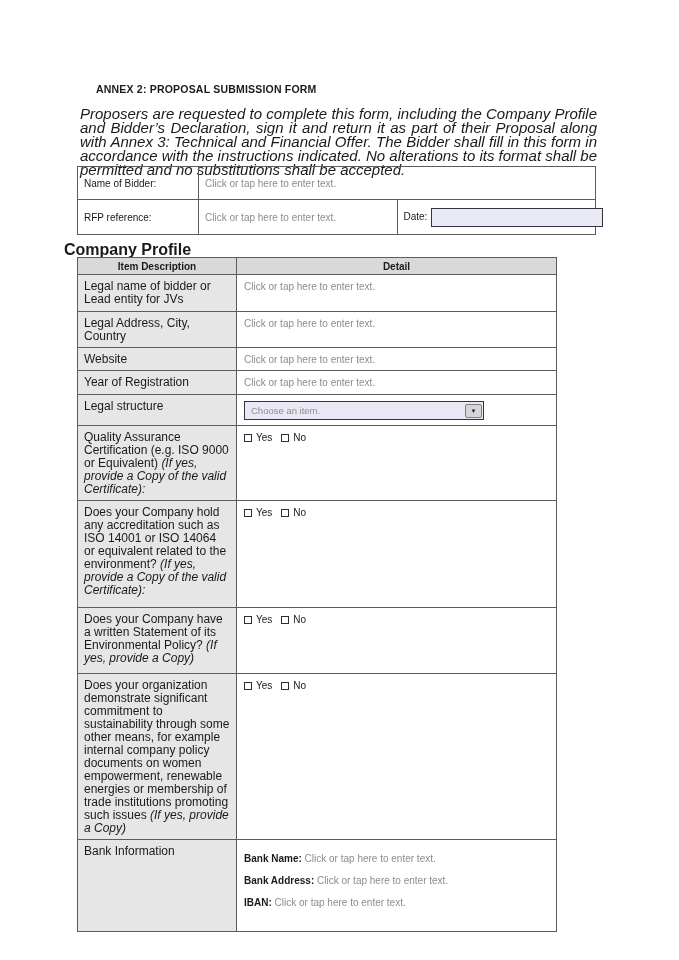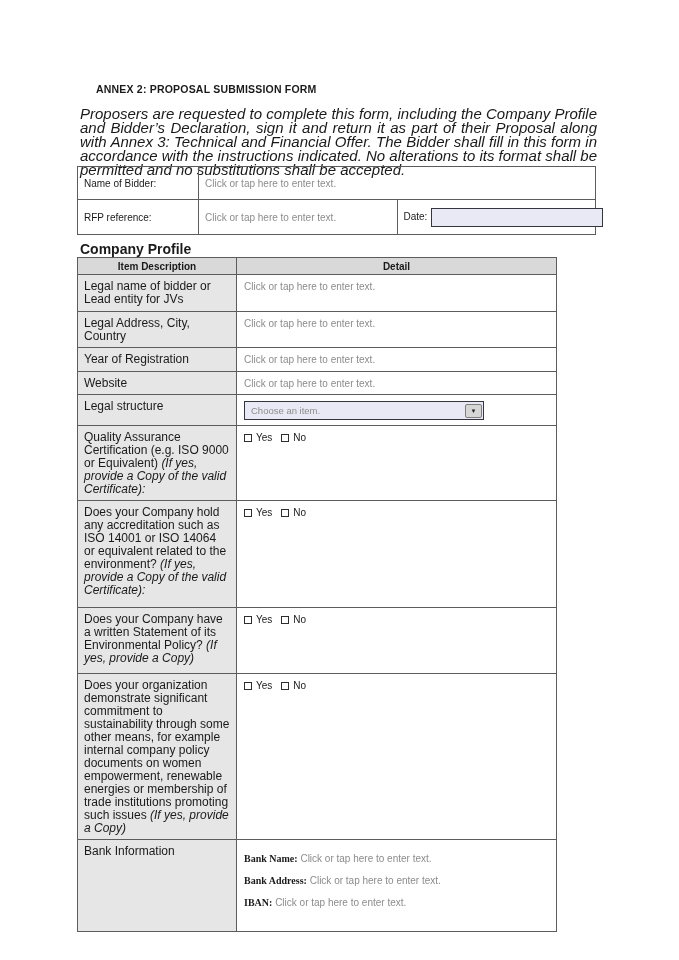--- a/index.html
+++ b/index.html
@@ -27,21 +27,21 @@
   .bidder-table .ph-cell { vertical-align:middle; }
   .ph { color:var(--placeholder,#8c8c8c); }
   .date-cell { width:224px; vertical-align:middle; white-space:nowrap; padding:4px 4px; }
   .date-box {
     display:inline-block; width:170px; height:17px; vertical-align:middle;
     margin-left:4px; background:var(--field-fill,#e8e9f5);
     border:1.5px solid var(--field-border,#35353f);
   }
 
   
-  .cp-heading { position:absolute; left:80px; top:241px; font-size:14px; font-weight:bold;text-align:center; }
+  .cp-heading { position:absolute; left:64px; top:241px; font-size:16px; font-weight:bold;text-align:center; }
   .cp-table { position:absolute; left:77px; top:257px; width:480px; }
   .cp-table th {
     background:var(--header-fill,#d9d9d9); font-size:10px; font-weight:bold;
     text-align:center; padding:2px 4px; height:12px; vertical-align:middle;
   }
   .cp-table .c1 { width:150px; }
   .cp-table td.item {
     background:var(--label-fill,#e7e6e6); font-size:12px; line-height:13px;
     padding:5px 6px 4px 6px;
     margin-top:9px;
@@ -63,21 +63,21 @@
   }
   .dropdown .dd-text { flex:1; font-size:9.5px; color:var(--placeholder,#8c8c8c); padding-left:6px; }
   .dd-btn {
     width:17px; height:14px; margin-right:1px; box-sizing:border-box;
     background:#d6d6d6; border:1px solid #7f7f7f; border-radius:2px;
     display:flex; align-items:center; justify-content:center;
   }
   .dd-btn .arrow { font-size:6px; color:#222; line-height:1; }
 
   .bank-line { line-height:22px; white-space:nowrap; }
-  .bank-line b { font-weight:bold; color:var(--text,#1a1a1a);font-family:Liberation Serif, serif; }
+  .bank-line b { font-weight:bold; color:var(--text,#1a1a1a); }
 </style>
 </head>
 <body>
 
 <div class="page">
 
   <div class="doc-title">ANNEX 2: PROPOSAL SUBMISSION FORM</div>
 
   <div class="intro">Proposers are requested to complete this form, including the Company Profile and Bidder’s Declaration, sign it and return it as part of their Proposal along with Annex 3: Technical and Financial Offer. The Bidder shall fill in this form in accordance with the instructions indicated. No alterations to its format shall be permitted and no substitutions shall be accepted.</div>
 
@@ -117,29 +117,29 @@
       </td>
     </tr>
 
     <tr style="height:24px;">
       <td class="item">Legal Address, City, Country</td>
       <td class="detail">
         <span class="ph">Click or tap here to enter text.</span>
       </td>
     </tr>
 
+    <tr style="height:23px;">
+      <td class="item">Website</td>
+      <td class="detail">
+        <span class="ph">Click or tap here to enter text.</span>
+      </td>
+    </tr>
+
     <tr style="height:24px;">
       <td class="item">Year of Registration</td>
-      <td class="detail">
-        <span class="ph">Click or tap here to enter text.</span>
-      </td>
-    </tr>
-
-    <tr style="height:23px;">
-      <td class="item">Website</td>
       <td class="detail">
         <span class="ph">Click or tap here to enter text.</span>
       </td>
     </tr>
 
     <tr style="height:30px;">
       <td class="item">Legal structure</td>
       <td class="detail">
         <div class="dropdown">
           <span class="dd-text">Choose an item.</span>

